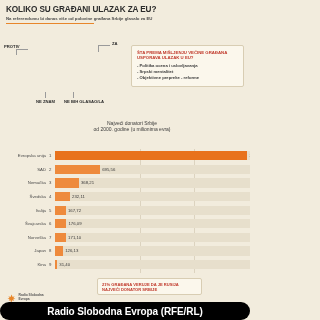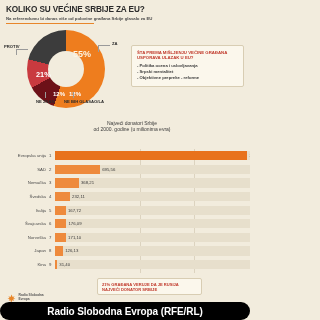--- a/index.html
+++ b/index.html
@@ -249,32 +249,24 @@
     font-size: 10px;
     font-weight: bold;
     letter-spacing: -0.1px;
   }
 </style>
 </head>
 <body>
 
 <div class="infographic">
 
-  <div class="title">KOLIKO SU VEĆINE SRBIJE ZA EU?</div>
+  <div class="title">KOLIKO SU GRAĐANI ULAZAK ZA EU?</div>
   <div class="subtitle">Na referendumu bi danas više od polovine građana Srbije glasalo za EU</div>
   <div class="title-rule"></div>
 
-  <div class="donut-wrap">
-    <div class="donut"></div>
-    <div class="donut-hole"></div>
-    <div class="slice-label lbl-za">55%</div>
-    <div class="slice-label lbl-prot">21%</div>
-    <div class="slice-label lbl-nz">12%</div>
-    <div class="slice-label lbl-nbg">12%</div>
-  </div>
 
   <div class="leg leg-za">ZA</div>
   <div class="leg leg-prot">PROTIV</div>
   <div class="leg leg-nz">NE ZNAM</div>
   <div class="leg leg-nbg">NE BIH GLASAO/LA</div>
 
   <div class="lead lead-za-h"></div>
   <div class="lead lead-za-v"></div>
   <div class="lead lead-pr-h"></div>
   <div class="lead lead-pr-v"></div>

